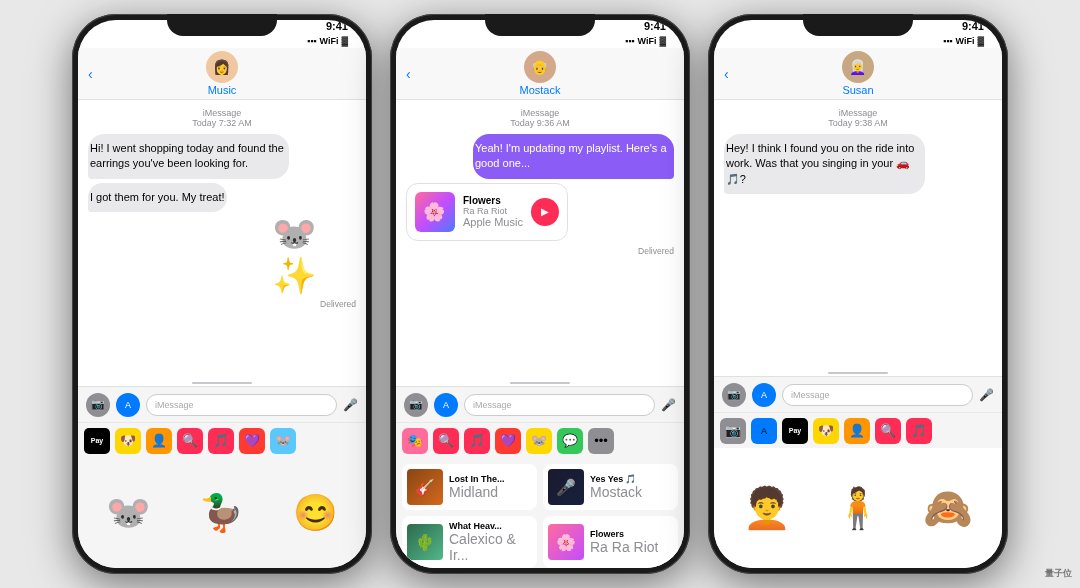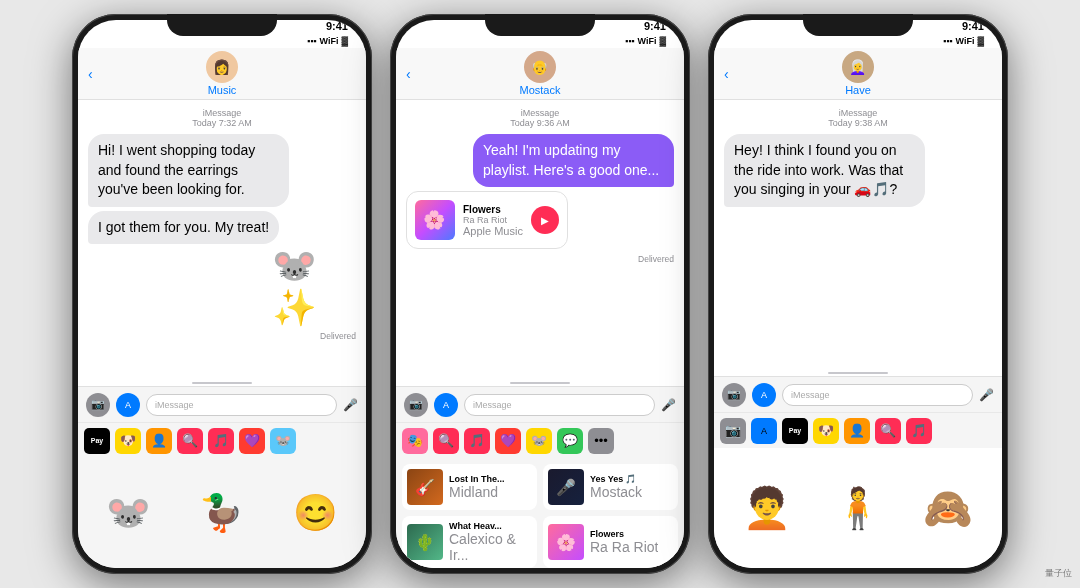--- a/index.html
+++ b/index.html
@@ -128,23 +128,23 @@
 
     .imessage-label {
       text-align: center;
       font-size: 9px;
       color: #8e8e93;
       margin-bottom: 2px;
     }
 
     .bubble {
       max-width: 75%;
-      padding: 7px 10px;
+      padding: 7px 2px;
       border-radius: 16px;
-      font-size: 14px;
+      font-size: 11px;
       line-height: 1.4;
     }
 
     .bubble.received {
       background: #e9e9eb;
       color: #000;
       align-self: flex-start;
       border-bottom-left-radius: 4px;
     }
 
@@ -357,20 +357,21 @@
     }
 
     
     .watermark {
       position: absolute;
       bottom: 8px;
       right: 8px;
       font-size: 9px;
       color: rgba(0,0,0,0.5);
       z-index: 20;
+      font-weight: bold;
     }
 
     
     .scroll-indicator {
       height: 2px;
       background: #c7c7cc;
       border-radius: 1px;
       width: 60px;
       align-self: center;
       margin: 2px 0;
@@ -575,21 +576,21 @@
         <span>▓</span>
       </div>
     </div>
 
     <div class="header">
       <span class="back-btn">‹</span>
       <div class="contact-info">
         <div class="avatar" style="background: #c8a882;">
           <div class="avatar-img">👩‍🦳</div>
         </div>
-        <span class="contact-name">Have</span>
+        <span class="contact-name">Susan</span>
       </div>
     </div>
 
     <div class="messages">
       <div class="imessage-label">
         <span>iMessage</span><br>
         <span>Today 9:38 AM</span>
       </div>
       <div class="bubble received">Hey! I think I found you on the ride into work. Was that you singing in your 🚗🎵?</div>
     </div>

